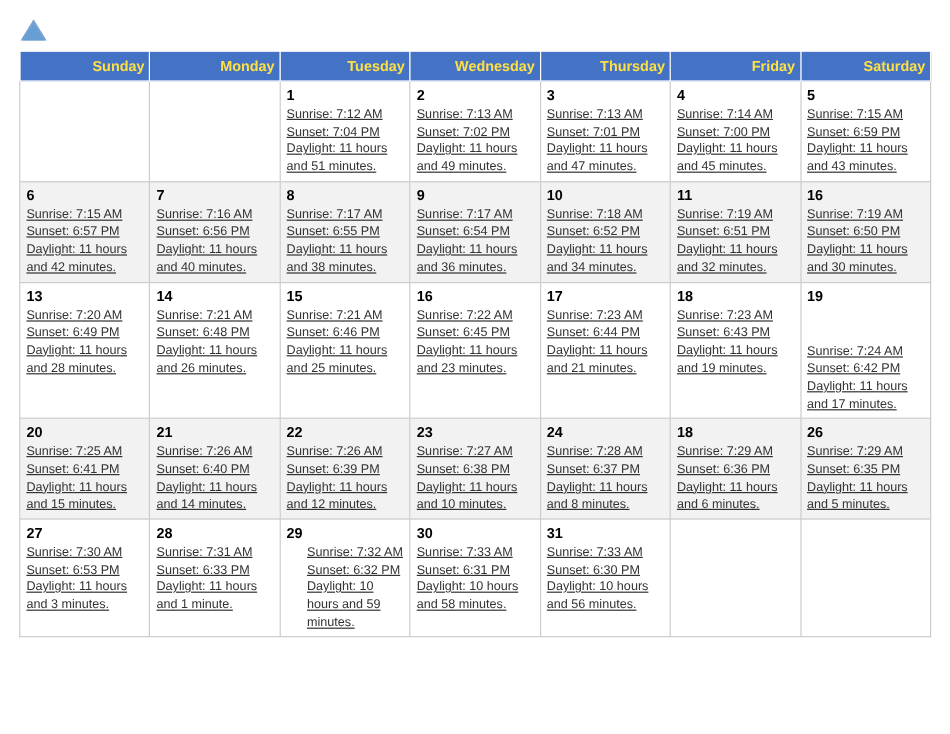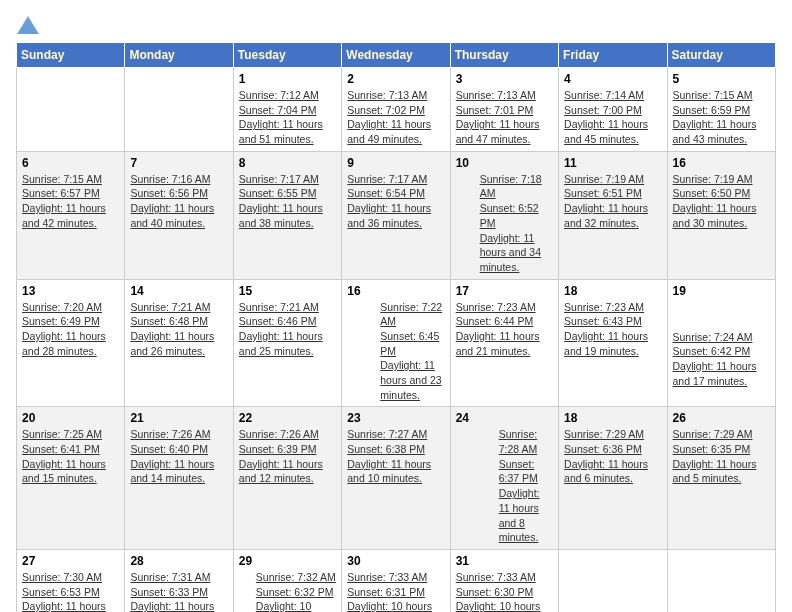--- a/index.html
+++ b/index.html
@@ -33,23 +33,23 @@
       font-size: 15px;
       color: #555;
     }
     .calendar {
       width: 100%;
       border-collapse: collapse;
       font-size: 11px;
     }
     .calendar th {
       background: #4472c4;
-      color: #fef9c3;
+      color: #fde047;
       padding: 5px 4px;
-      text-align: left;
+      text-align: right;
       font-size: 12px;
       border: 1px solid #fff;
     }
     .calendar td {
       border: 1px solid #ccc;
       vertical-align: top;
       padding: 4px 5px;
       width: 107px;
       min-height: 80px;
       background: #fff;
@@ -160,21 +160,21 @@
 Daylight: 11 hours and 38 minutes.</div>
         </td>
         <td>
           <span class="day-number">9</span>
           <div class="day-info" style="white-space: pre-line;">Sunrise: 7:17 AM
 Sunset: 6:54 PM
 Daylight: 11 hours and 36 minutes.</div>
         </td>
         <td>
           <span class="day-number">10</span>
-          <div class="day-info" style="white-space: pre-line; margin-left: 24px;">Sunrise: 7:18 AM
+          <div class="day-info" style="white-space: pre-line;">Sunrise: 7:18 AM
 Sunset: 6:52 PM
 Daylight: 11 hours and 34 minutes.</div>
         </td>
         <td>
           <span class="day-number">11</span>
           <div class="day-info" style="white-space: pre-line;">Sunrise: 7:19 AM
 Sunset: 6:51 PM
 Daylight: 11 hours and 32 minutes.</div>
         </td>
         <td>
@@ -198,21 +198,21 @@
 Daylight: 11 hours and 26 minutes.</div>
         </td>
         <td>
           <span class="day-number">15</span>
           <div class="day-info" style="white-space: pre-line;">Sunrise: 7:21 AM
 Sunset: 6:46 PM
 Daylight: 11 hours and 25 minutes.</div>
         </td>
         <td>
           <span class="day-number">16</span>
-          <div class="day-info" style="white-space: pre-line; margin-left: 33px;">Sunrise: 7:22 AM
+          <div class="day-info" style="white-space: pre-line;">Sunrise: 7:22 AM
 Sunset: 6:45 PM
 Daylight: 11 hours and 23 minutes.</div>
         </td>
         <td>
           <span class="day-number">17</span>
           <div class="day-info" style="white-space: pre-line;">Sunrise: 7:23 AM
 Sunset: 6:44 PM
 Daylight: 11 hours and 21 minutes.</div>
         </td>
         <td>
@@ -248,21 +248,21 @@
 Daylight: 11 hours and 12 minutes.</div>
         </td>
         <td>
           <span class="day-number">23</span>
           <div class="day-info" style="white-space: pre-line;">Sunrise: 7:27 AM
 Sunset: 6:38 PM
 Daylight: 11 hours and 10 minutes.</div>
         </td>
         <td>
           <span class="day-number">24</span>
-          <div class="day-info" style="white-space: pre-line; margin-left: 43px;">Sunrise: 7:28 AM
+          <div class="day-info" style="white-space: pre-line;">Sunrise: 7:28 AM
 Sunset: 6:37 PM
 Daylight: 11 hours and 8 minutes.</div>
         </td>
         <td>
           <span class="day-number">18</span>
           <div class="day-info" style="white-space: pre-line;">Sunrise: 7:29 AM
 Sunset: 6:36 PM
 Daylight: 11 hours and 6 minutes.</div>
         </td>
         <td>

